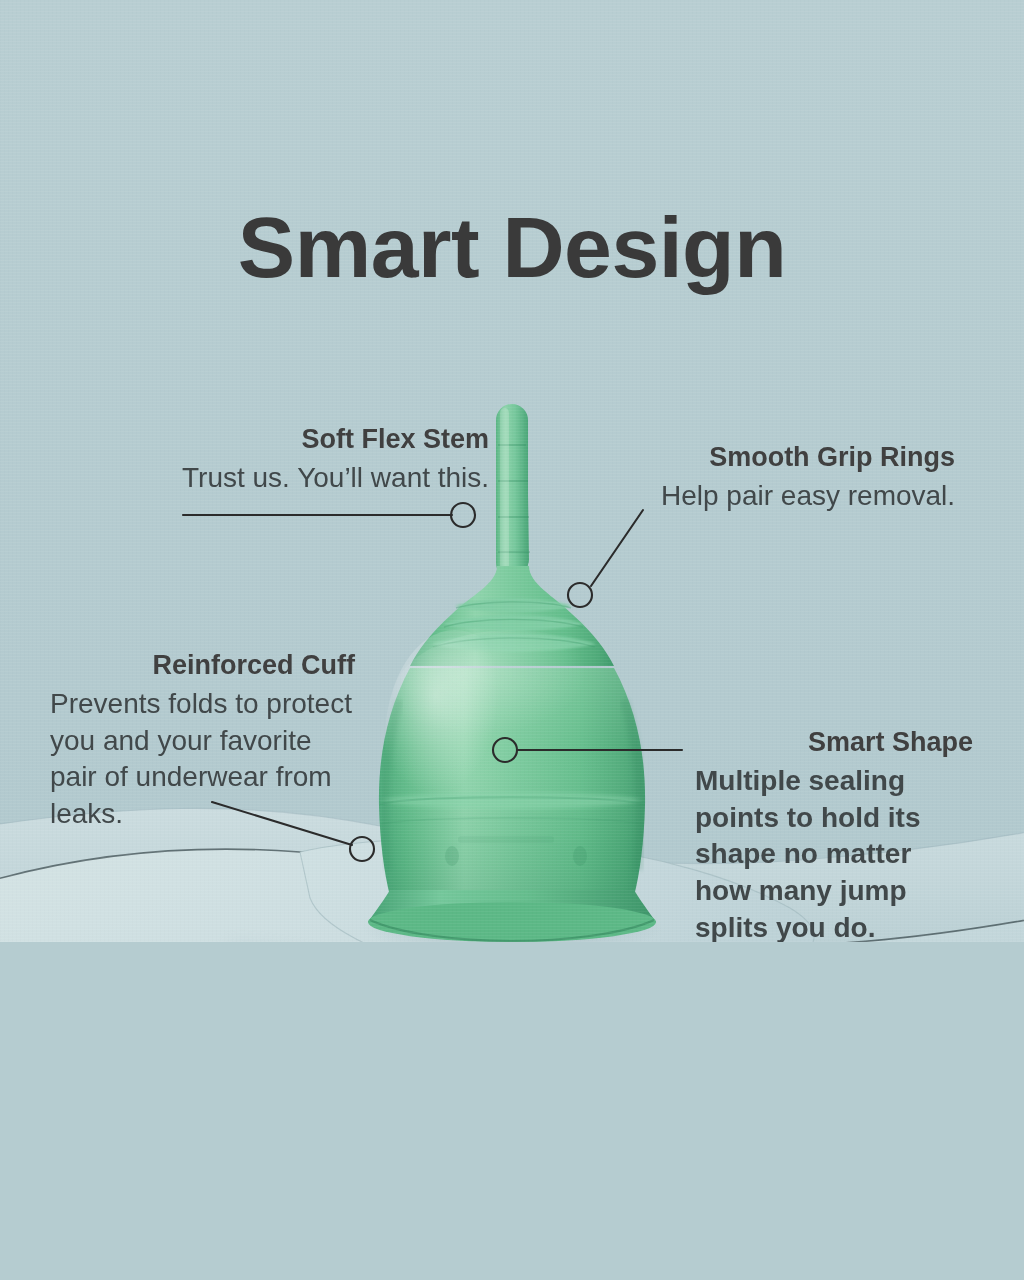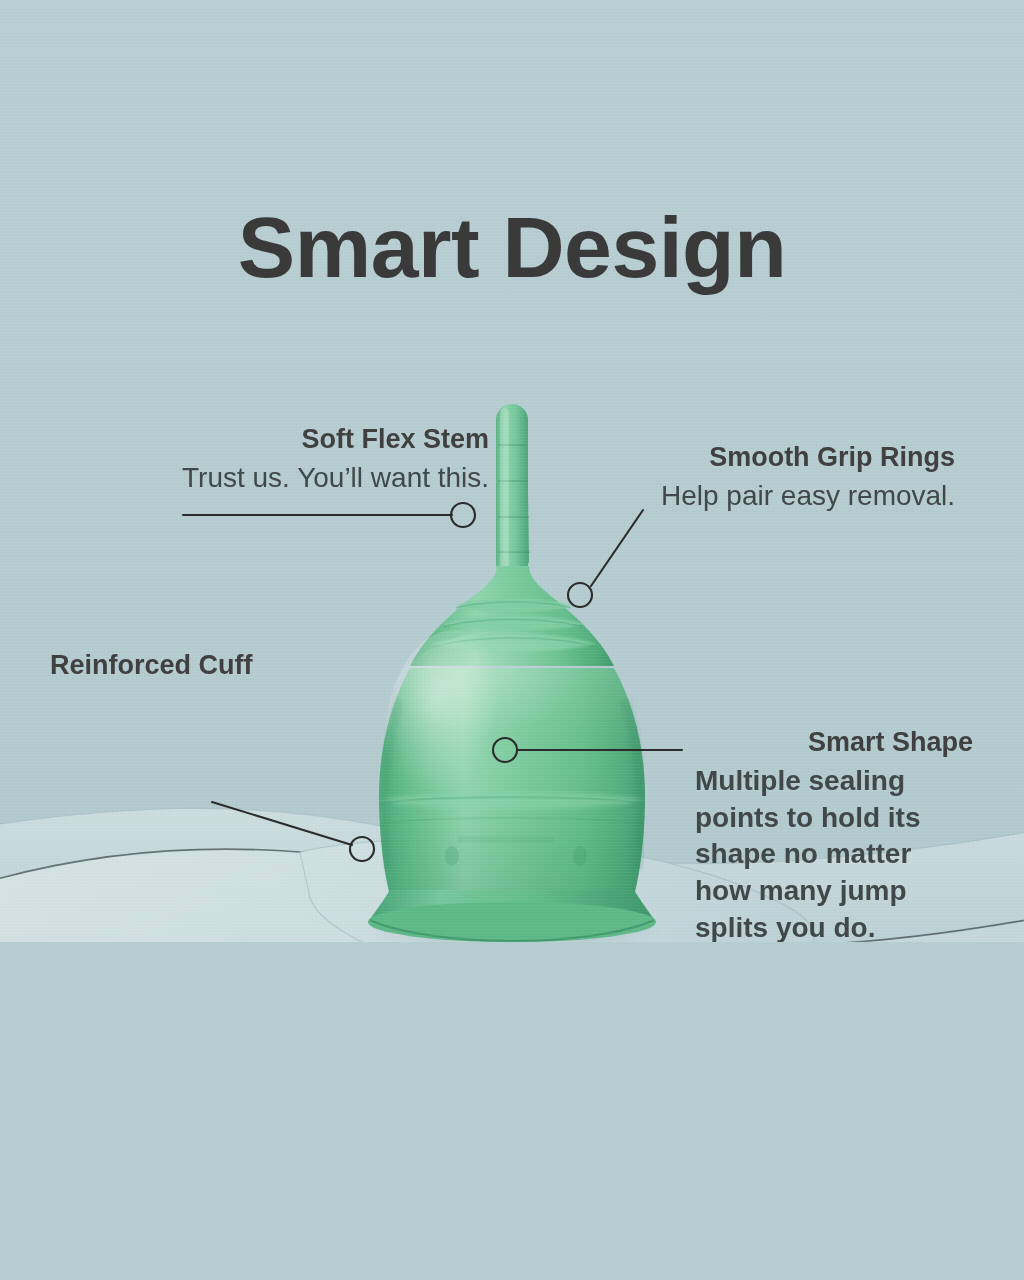--- a/index.html
+++ b/index.html
@@ -334,20 +334,21 @@
     <p class="body">Trust us. You’ll want this.</p>
   </div>
 
   <div class="callout right" id="callout-smooth-grip-rings">
     <p class="head">Smooth Grip Rings</p>
     <p class="body" style="max-width:320px;white-space:nowrap;">Help pair easy removal.</p>
   </div>
 
   <div class="callout left" id="callout-reinforced-cuff">
     <p class="head">Reinforced Cuff</p>
+    <p class="body" style="max-width:305px;">Prevents folds to protect you and your favorite pair of underwear from leaks.</p>
   </div>
 
   <div class="callout right" id="callout-smart-shape">
     <p class="head">Smart Shape</p>
     <p class="body" style="max-width:278px;font-weight:bold;">Multiple sealing points to hold its shape no matter how many jump splits you do.</p>
   </div>
 
 </div>
 
 </body></html>

